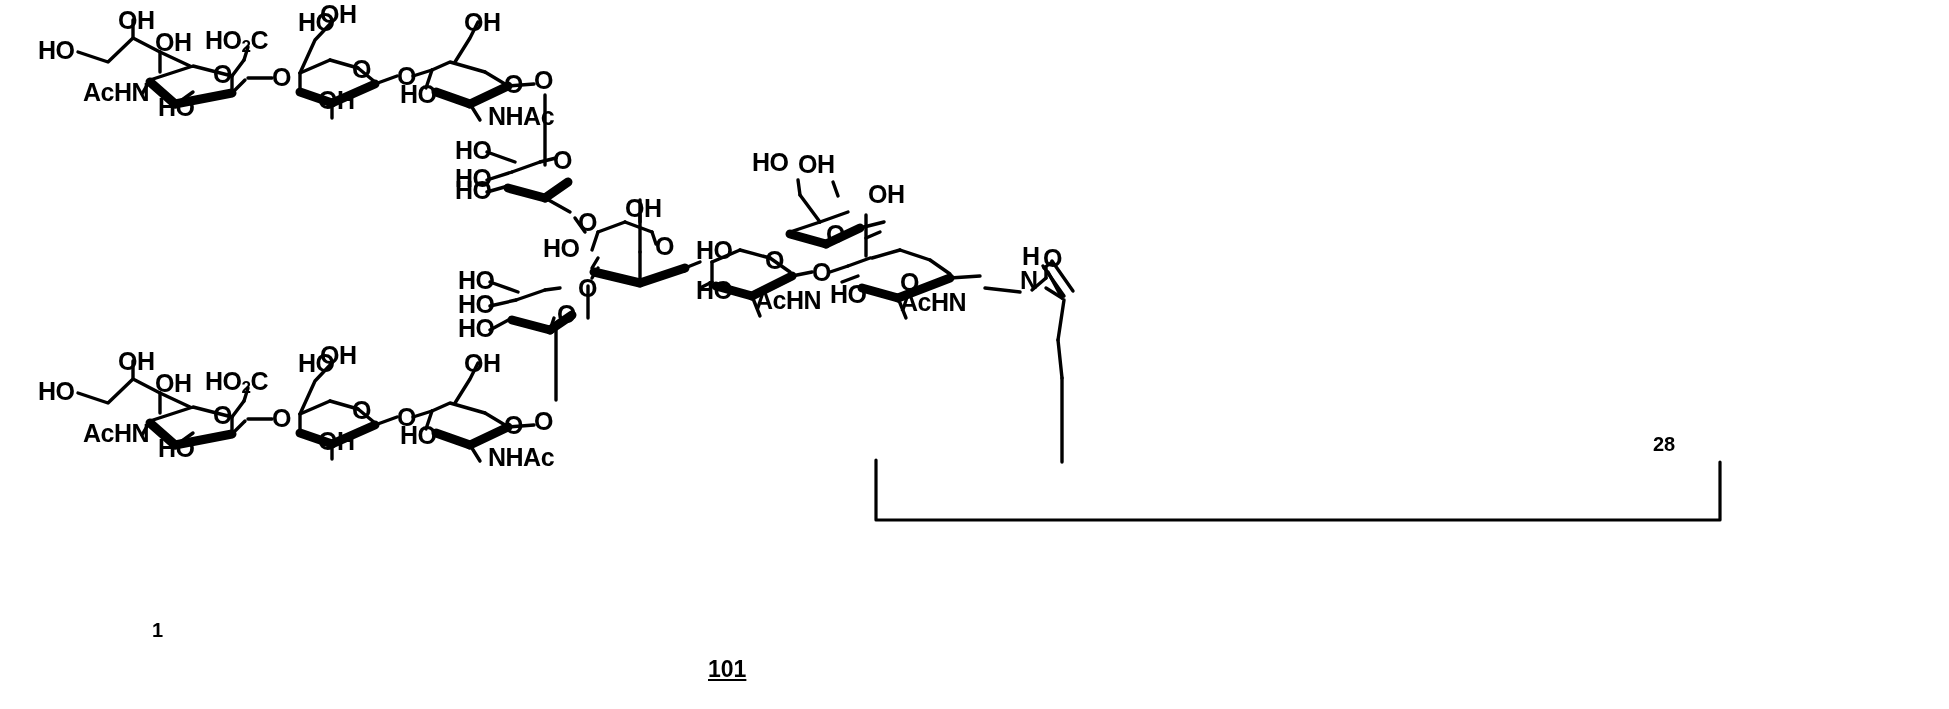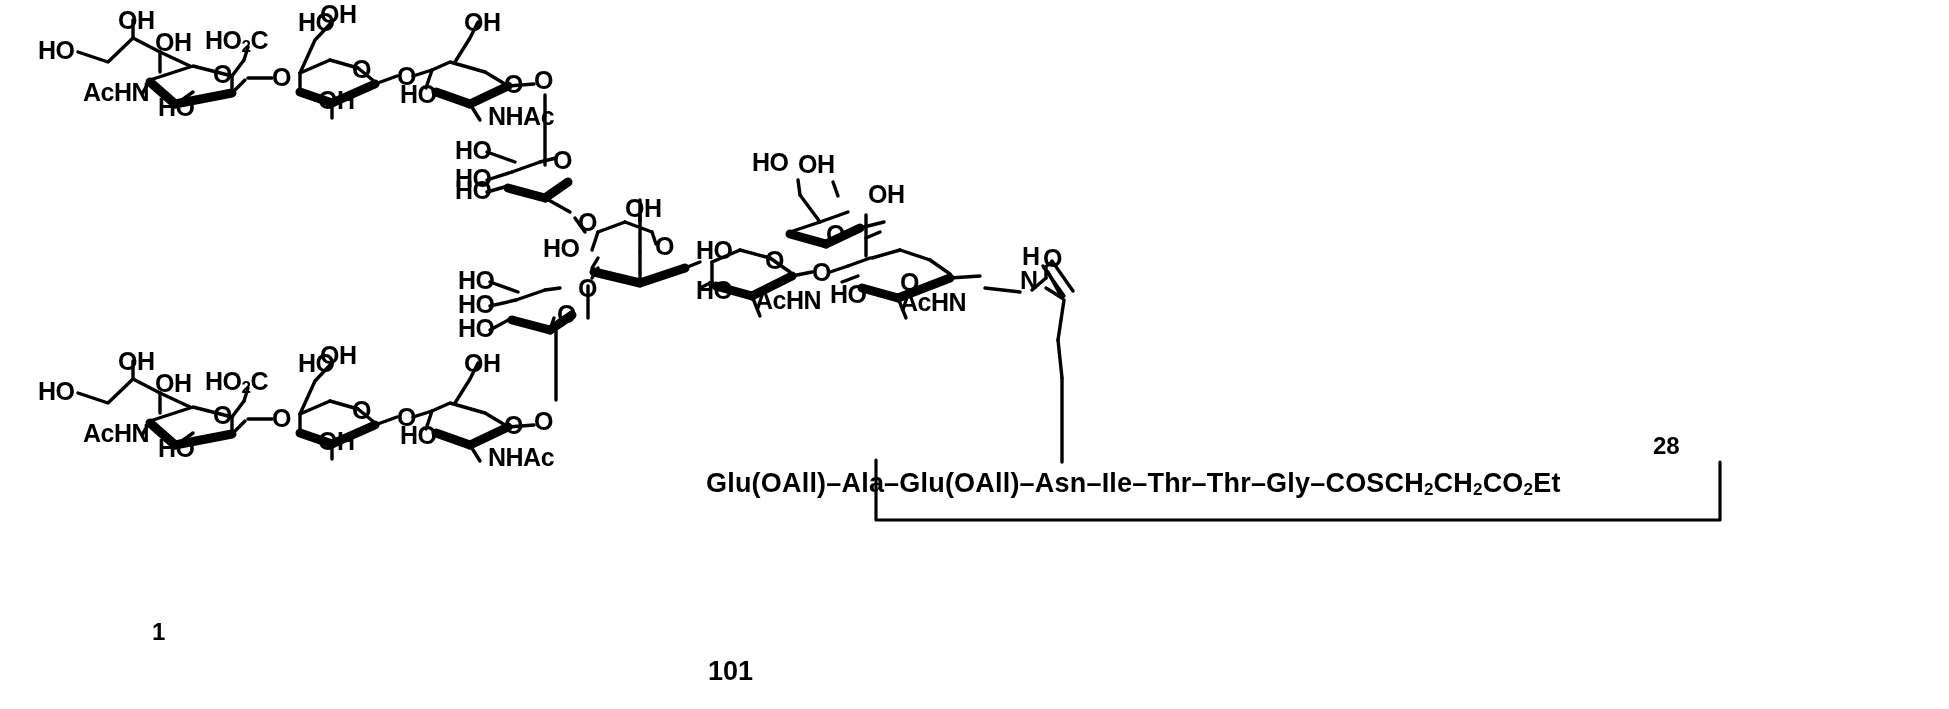--- a/index.html
+++ b/index.html
@@ -4,22 +4,22 @@
 <style>
   html,body{margin:0;padding:0;background:#fff;}
   body{width:1949px;height:709px;position:relative;overflow:hidden;
        font-family:"Liberation Sans",sans-serif;color:#000;}
   #stage{position:absolute;left:0;top:0;width:1949px;height:709px;}
   svg{position:absolute;left:0;top:0;}
   .lbl{position:absolute;white-space:nowrap;font-weight:700;line-height:1;
        font-family:"Liberation Sans",sans-serif;color:#000;}
   .atom{font-size:25px;letter-spacing:-0.5px;}
   .pep{font-size:27px;letter-spacing:0.2px;font-weight:700;}
-  .num{font-size:24px;font-weight:700;}
-  .cmpd{font-size:27px;font-weight:700;}
+  .num{font-size:20px;font-weight:700;}
+  .cmpd{font-size:23px;font-weight:700;text-decoration:underline;}
   .sub{font-size:17px;vertical-align:-3px;}
 </style>
 </head>
 <body>
 
 <div id="stage">
 
   <svg width="1949" height="709" viewBox="0 0 1949 709">
     <g stroke="#000" stroke-width="3.4" fill="none" stroke-linecap="round" stroke-linejoin="round">
 
@@ -281,22 +281,19 @@
   <div class="lbl atom" style="left:397px;top:405px;">O</div>
 
   <div class="lbl atom" style="left:464px;top:351px;">OH</div>
   <div class="lbl atom" style="left:400px;top:423px;">HO</div>
   <div class="lbl atom" style="left:504px;top:413px;">O</div>
   <div class="lbl atom" style="left:488px;top:445px;">NHAc</div>
   <div class="lbl atom" style="left:534px;top:409px;">O</div>
 
   <div class="lbl num" style="left:1653px;top:434px;">28</div>
 
-  <div class="lbl pep" style="left:706px;top:470px;">
-    <span>Glu(OAll)–Ala–Glu(OAll)–Asn–Ile–Thr–Thr–Gly–COSCH<span class="sub">2</span>CH<span class="sub">2</span>CO<span class="sub">2</span>Et</span>
-  </div>
 
 
   <div class="lbl num" style="left:152px;top:620px;">1</div>
 
   <div class="lbl cmpd" style="left:708px;top:658px;">101</div>
 
 </div>
 
 </body></html>

